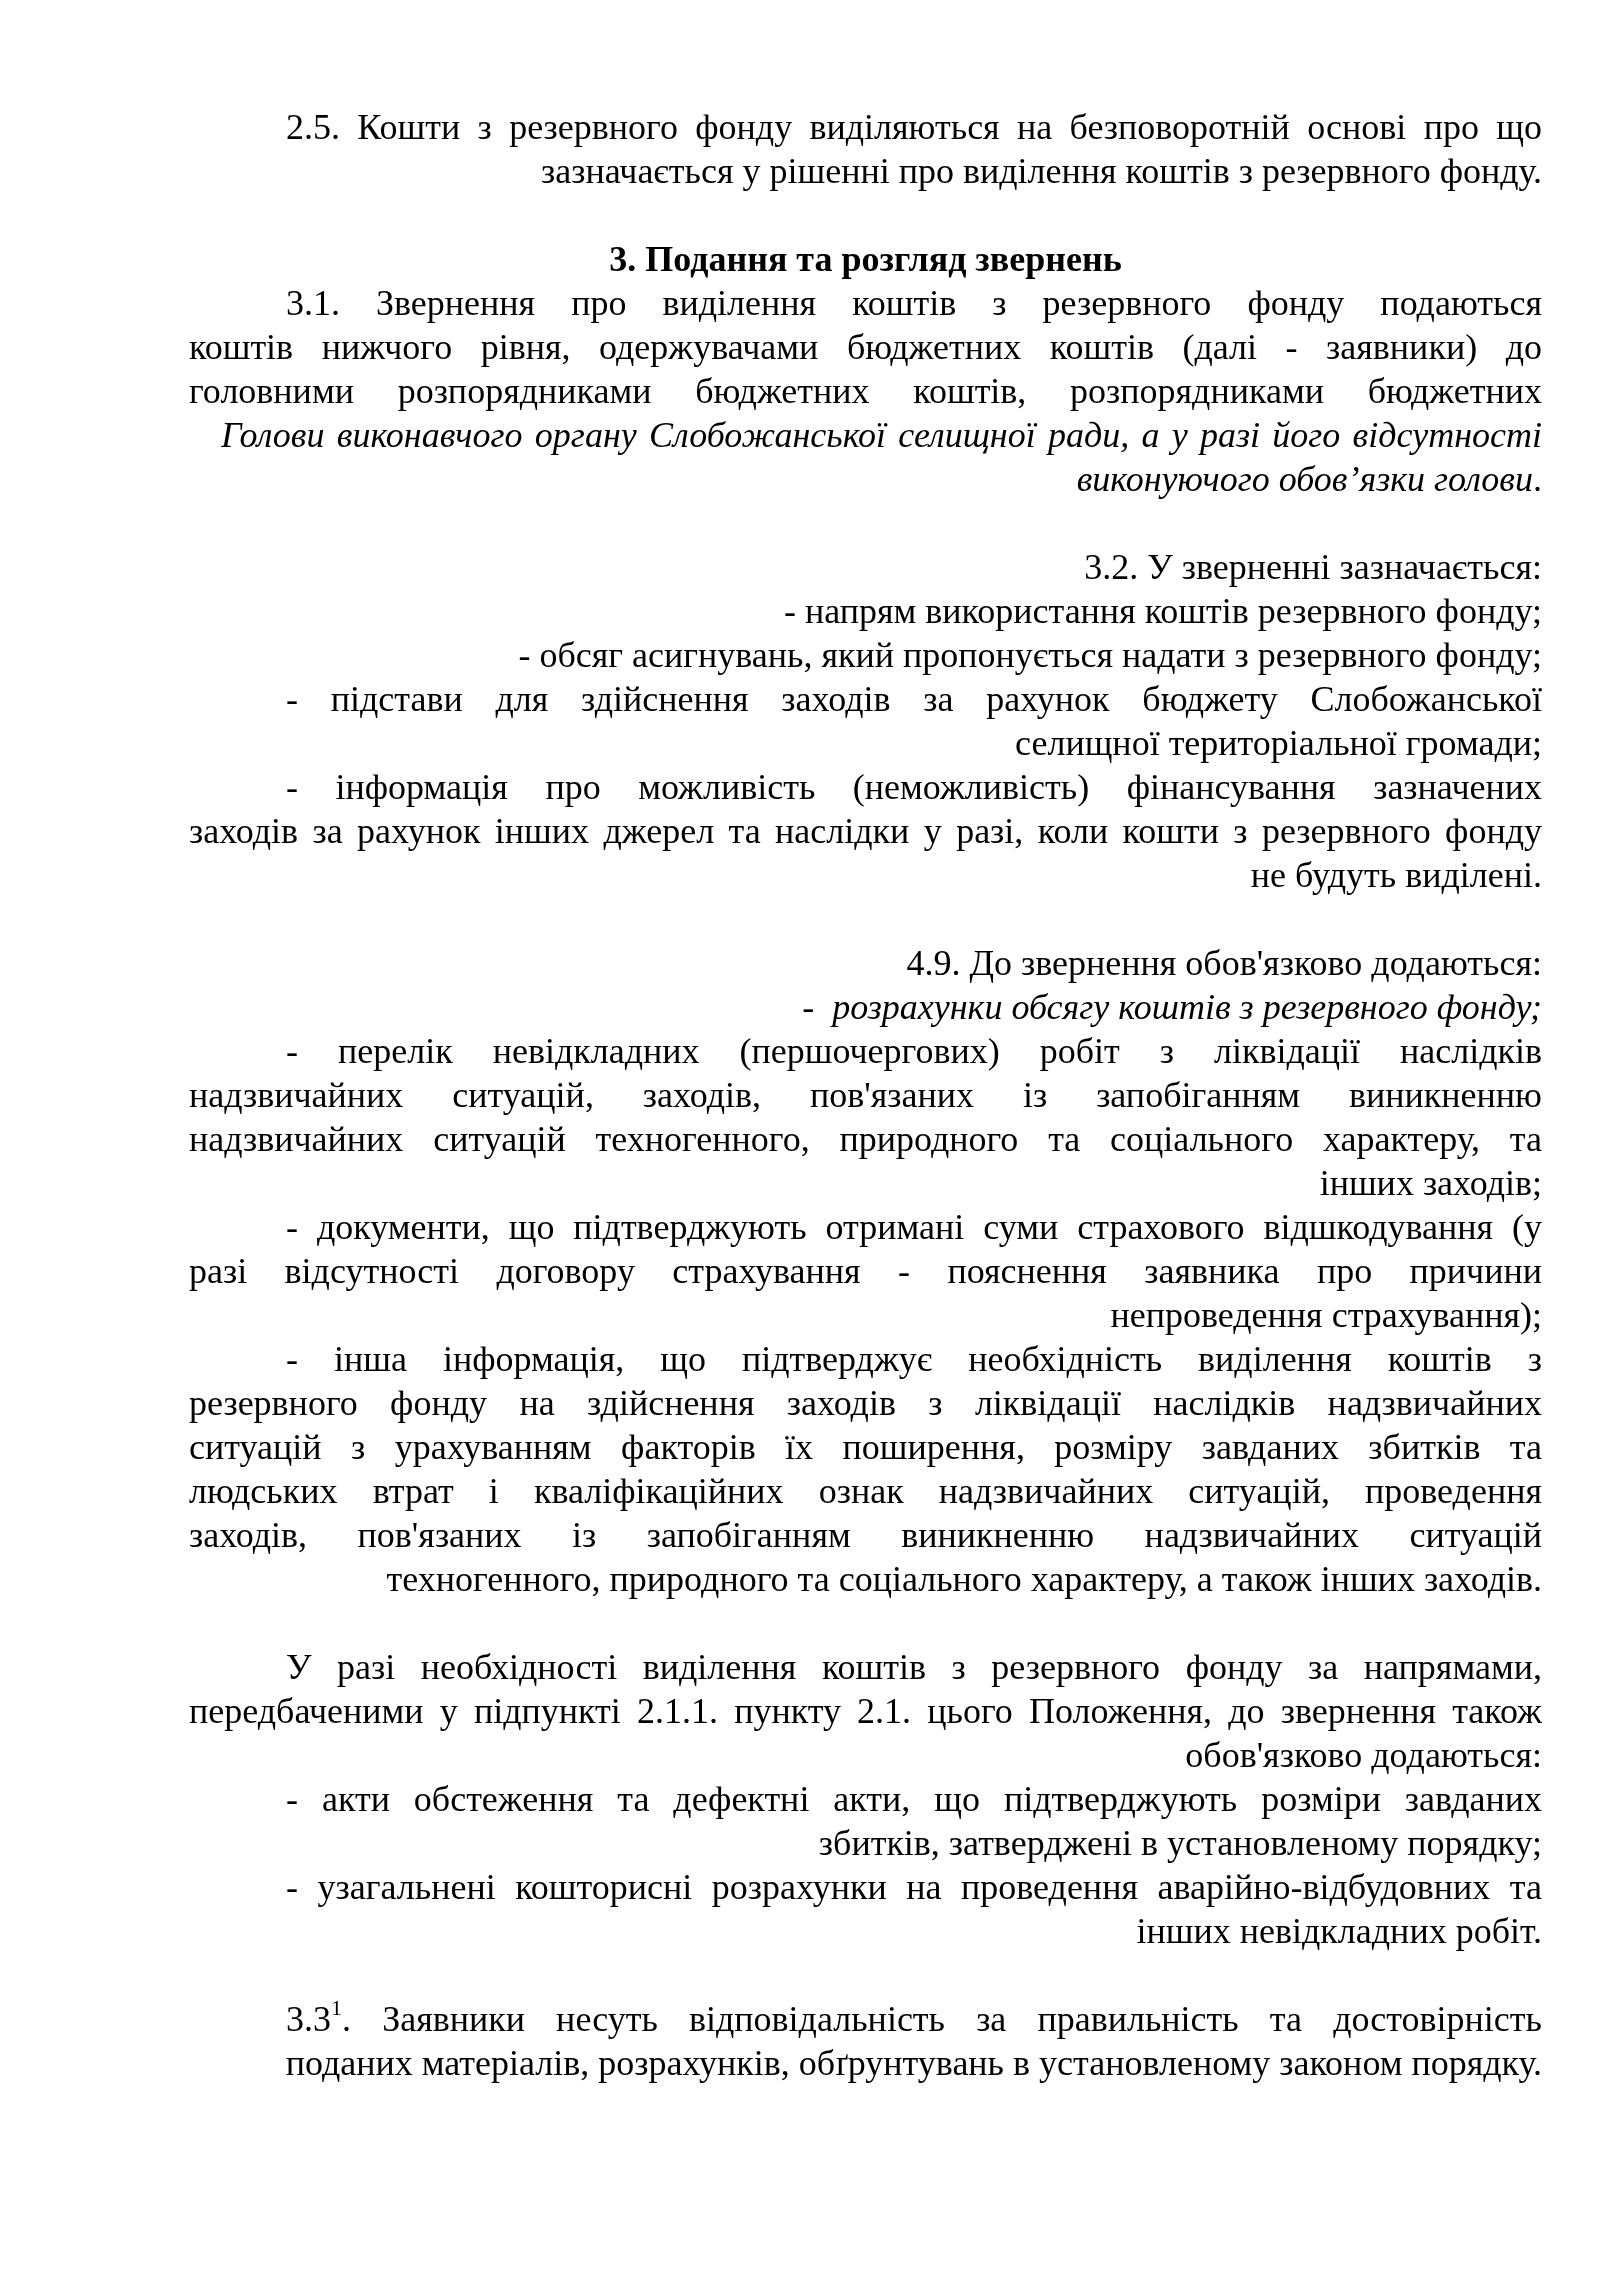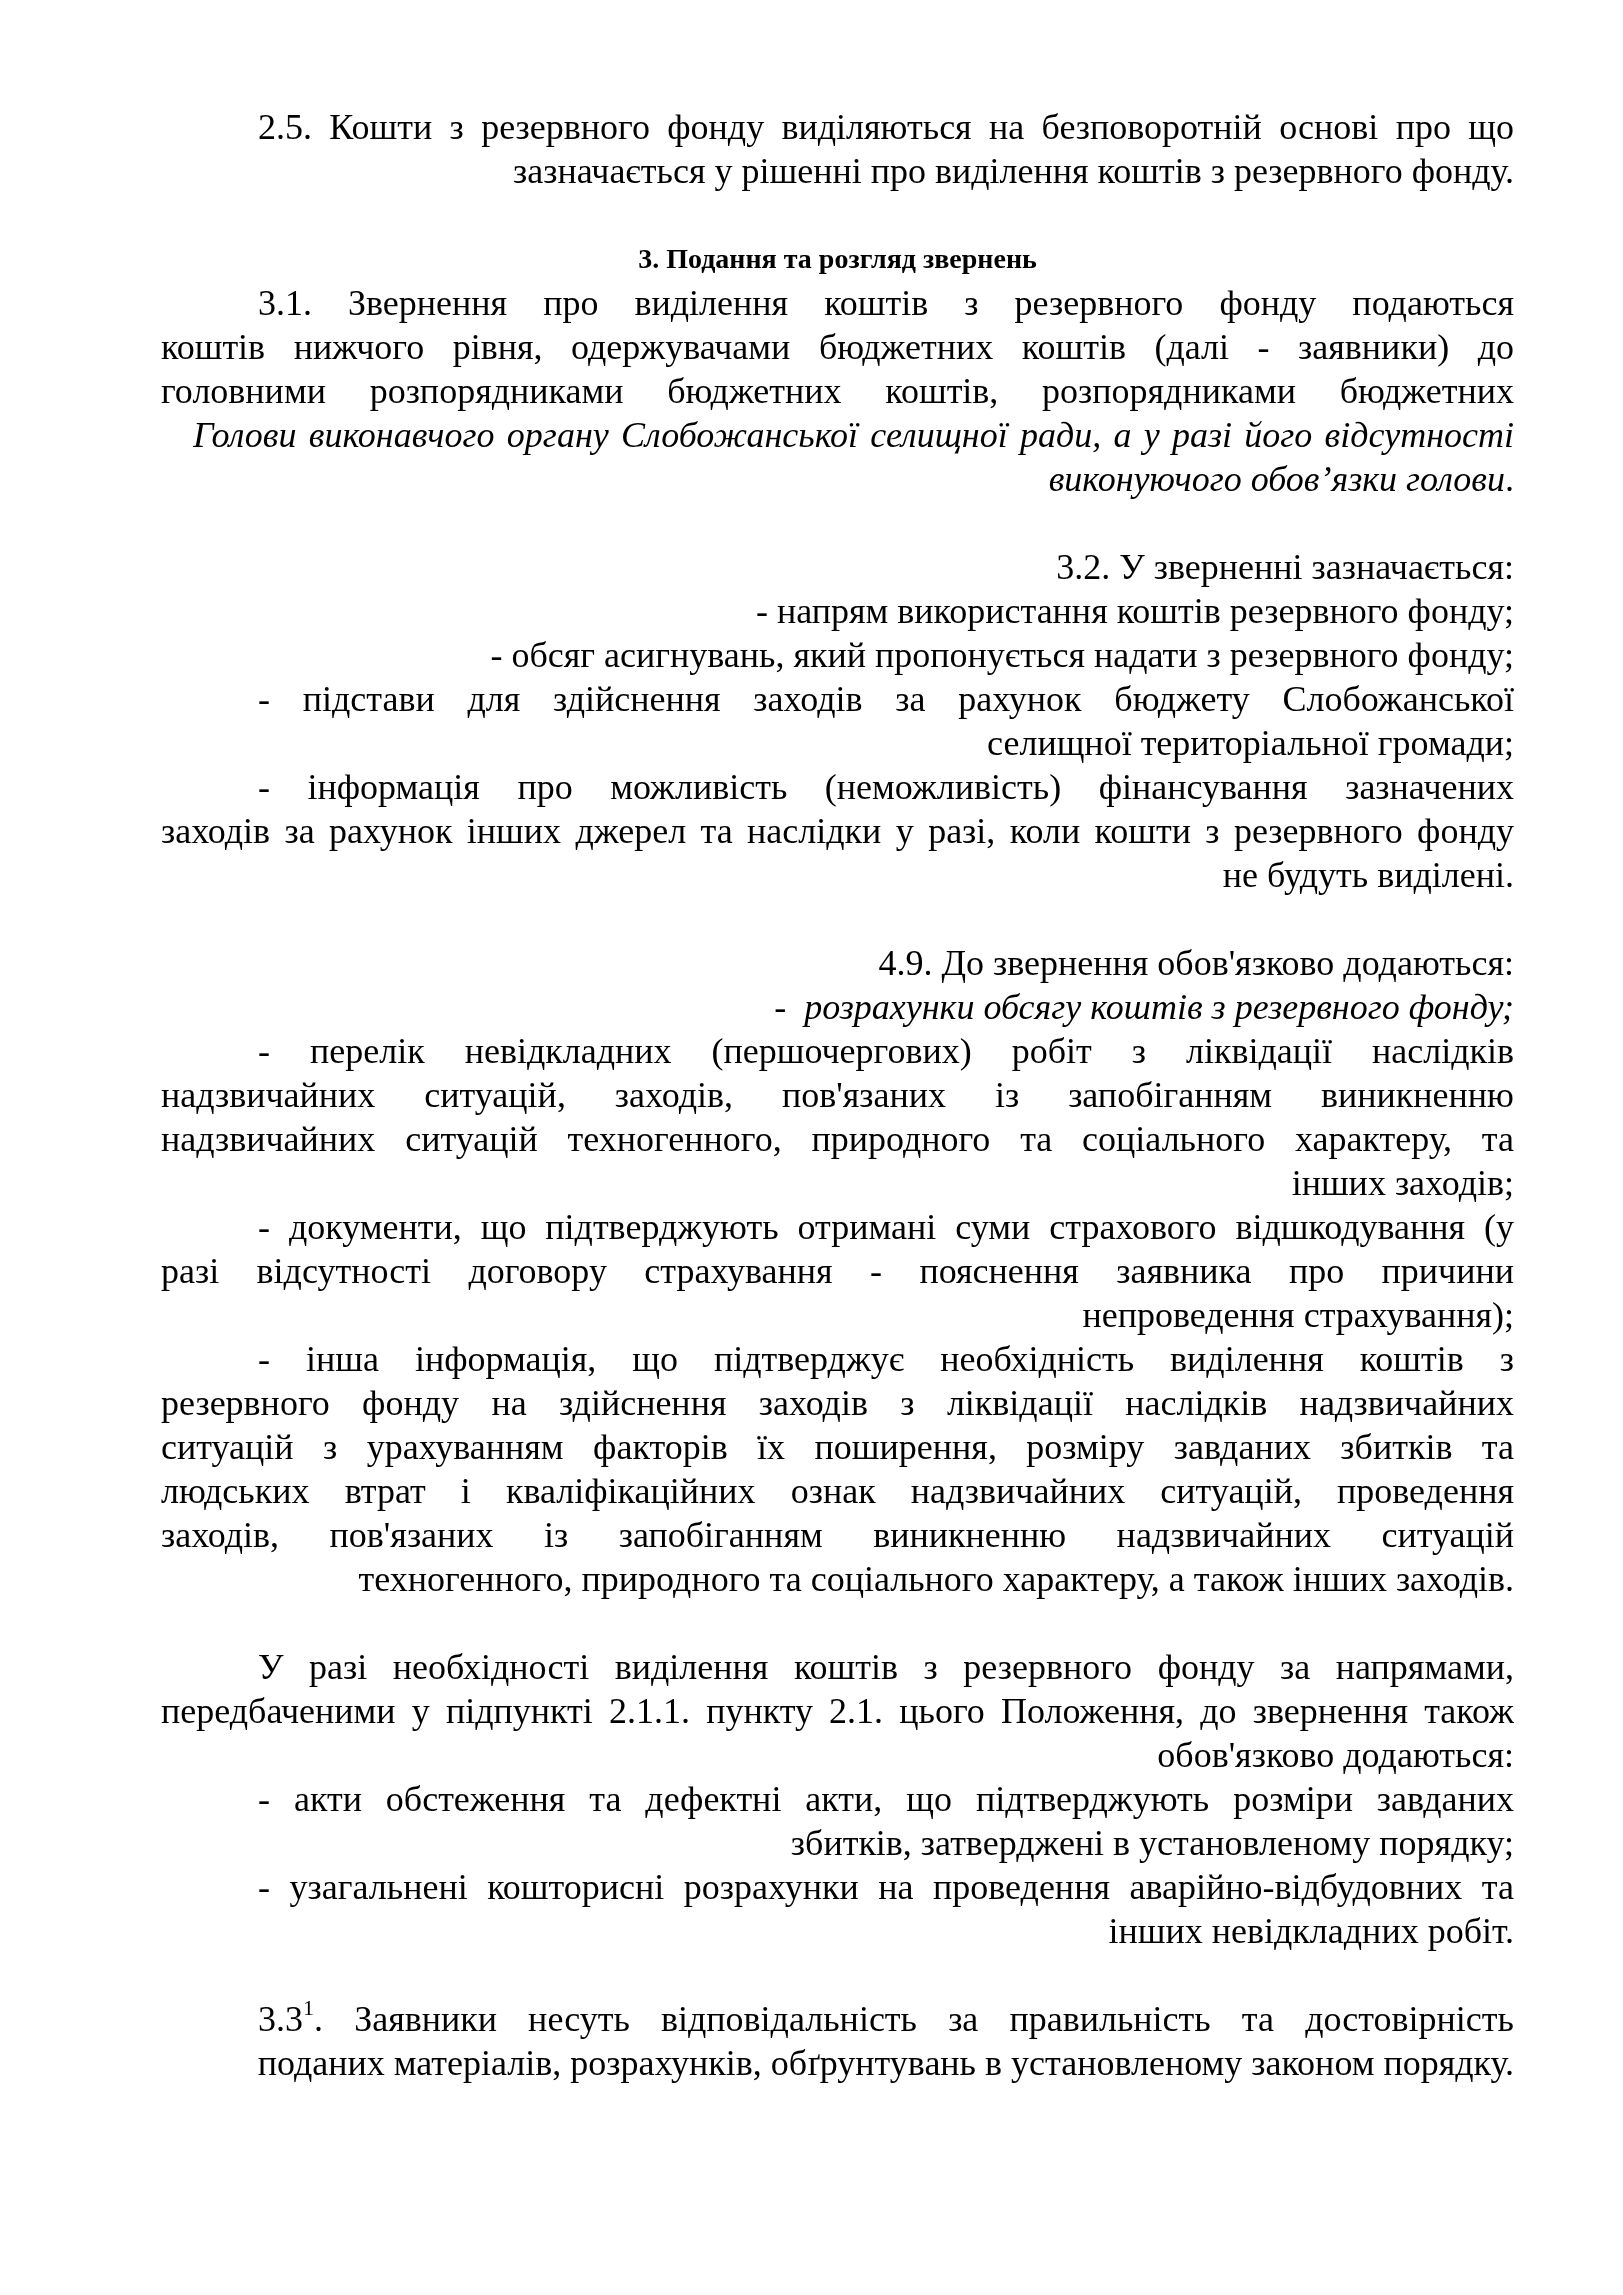--- a/index.html
+++ b/index.html
@@ -10,21 +10,21 @@
   body {
     width: 1623px;
     height: 2295px;
     position: relative;
     overflow: hidden;
     font-family: "Liberation Serif", "DejaVu Serif", serif;
     color: #000000;
   }
   .page {
     position: absolute;
-    left: 161px;
+    left: 189px;
     top: 105px;
     width: 1353px;
   }
   .line {
     display: block;
     font-size: 36px;
     line-height: 44px;
     height: 44px;
     white-space: nowrap;
     word-spacing: 0;
@@ -41,21 +41,21 @@
   .indent {
     padding-left: 97px;
   }
   .italic {
     font-style: italic;
     margin-left: 32px;
   }
   .heading {
     font-weight: bold;
     text-align: center;
-    font-size: 28px;
+    font-size: 36px;
     line-height: 44px;
     height: 44px;
   }
   .gap {
     height: 44px;
   }
   sup.s {
     font-size: 22px;
     position: relative;
     top: -2.6px;

